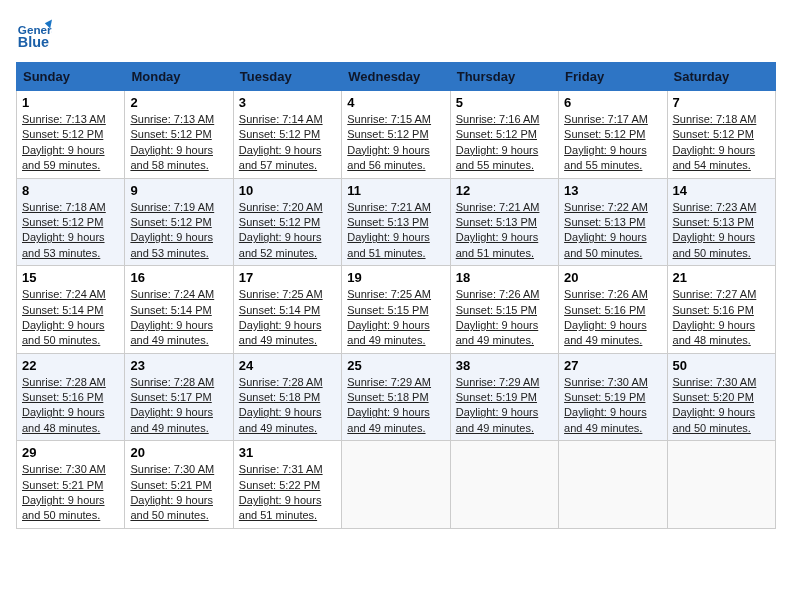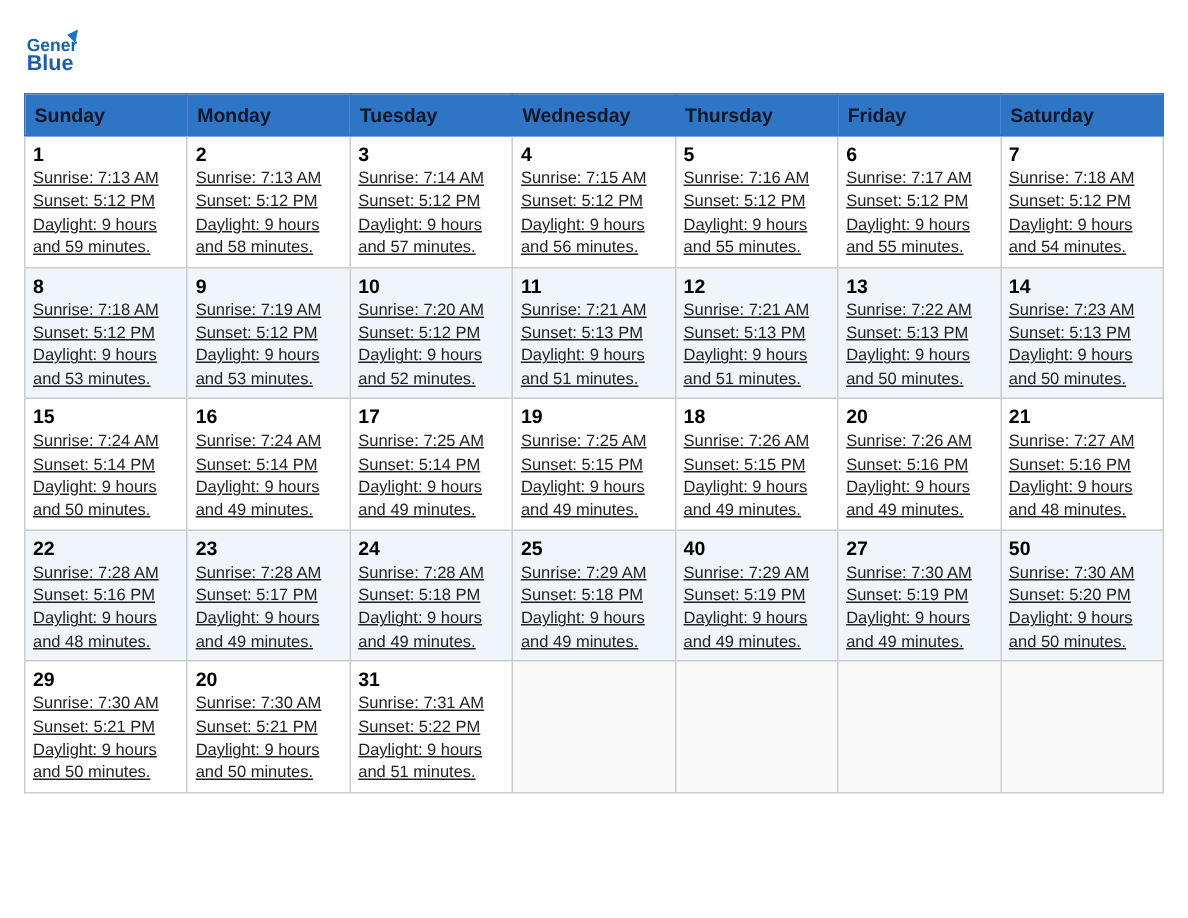--- a/index.html
+++ b/index.html
@@ -216,21 +216,21 @@
       </td>
         <td>
         <span class="day-number">24</span>
         <span class="day-info">Sunrise: 7:28 AM<br>Sunset: 5:18 PM<br>Daylight: 9 hours and 49 minutes.</span>
       </td>
         <td>
         <span class="day-number">25</span>
         <span class="day-info">Sunrise: 7:29 AM<br>Sunset: 5:18 PM<br>Daylight: 9 hours and 49 minutes.</span>
       </td>
         <td>
-        <span class="day-number">40</span>
+        <span class="day-number">38</span>
         <span class="day-info">Sunrise: 7:29 AM<br>Sunset: 5:19 PM<br>Daylight: 9 hours and 49 minutes.</span>
       </td>
         <td>
         <span class="day-number">27</span>
         <span class="day-info">Sunrise: 7:30 AM<br>Sunset: 5:19 PM<br>Daylight: 9 hours and 49 minutes.</span>
       </td>
         <td>
         <span class="day-number">50</span>
         <span class="day-info">Sunrise: 7:30 AM<br>Sunset: 5:20 PM<br>Daylight: 9 hours and 50 minutes.</span>
       </td>

